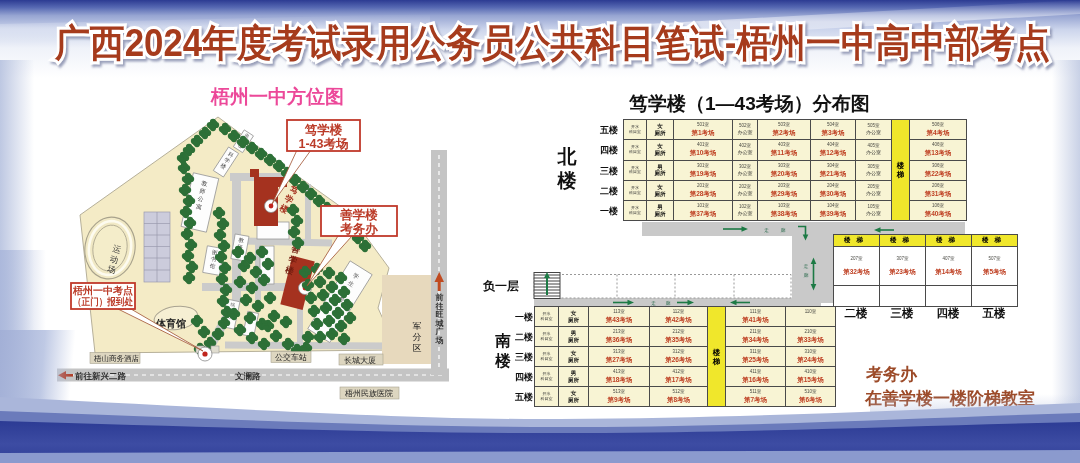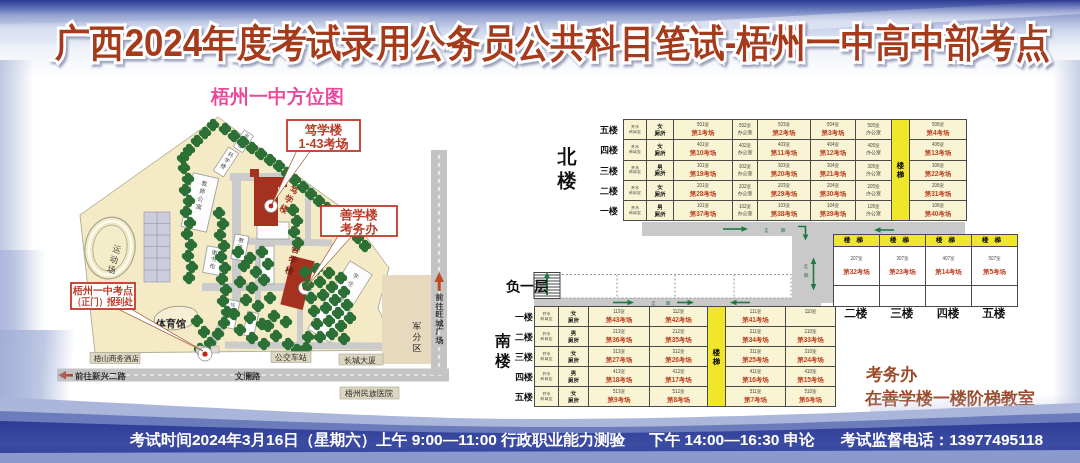--- a/index.html
+++ b/index.html
@@ -344,20 +344,21 @@
     </g>
 
     <g>
       <polygon points="118,309 131,309 203,351" fill="#fff" stroke="#a05030" stroke-width="0.8"></polygon>
       <rect x="71" y="283" width="64" height="26" fill="#fff" stroke="#c0392b" stroke-width="1.8"></rect>
       <text x="103" y="293.5" font-size="10" font-weight="bold" fill="#bb3b28" text-anchor="middle">梧州一中考点</text>
       <text x="103" y="305" font-size="10" font-weight="bold" fill="#bb3b28" text-anchor="middle" textLength="60" lengthAdjust="spacingAndGlyphs">（正门）报到处</text>
     </g>
   </svg>
 
+  <div class="abs" style="left:629px;top:91px;width:300px;font-size:19px;font-weight:bold;color:#111;">笃学楼（1—43考场）分布图</div>
 
   <svg class="abs" style="left:490px;top:85px;" width="590" height="340" viewBox="490 85 590 340">
 
     <rect x="642" y="222" width="323" height="14" fill="#c9c9c9"></rect>
 
     <rect x="792" y="222" width="173" height="81" fill="#c9c9c9"></rect>
 
     <rect x="534" y="298" width="287" height="9.5" fill="#c9c9c9"></rect>
 
     <g>
@@ -833,21 +834,21 @@
   </tbody>
     </table>
 
   <div class="abs" style="left:833px;top:306px;width:184px;display:flex;">
     <div style="width:46px;text-align:center;font-size:11.5px;font-weight:bold;color:#111;">二楼</div>
     <div style="width:46px;text-align:center;font-size:11.5px;font-weight:bold;color:#111;">三楼</div>
     <div style="width:46px;text-align:center;font-size:11.5px;font-weight:bold;color:#111;">四楼</div>
     <div style="width:46px;text-align:center;font-size:11.5px;font-weight:bold;color:#111;">五楼</div>
   </div>
 
-  <div class="abs" style="left:506px;top:278px;font-size:14px;font-weight:bold;color:#111;">负一层</div>
+  <div class="abs" style="left:483px;top:278px;font-size:12px;font-weight:bold;color:#111;">负一层</div>
 
   <div class="abs" style="left:866px;top:363px;font-size:17px;font-weight:bold;color:#9c4a28;">考务办</div>
   <div class="abs" style="left:865px;top:387px;font-size:17px;font-weight:bold;color:#9c4a28;">在善学楼一楼阶梯教室</div>
 
   <div class="abs" style="left:0;top:330px;width:95px;height:70px;
     background:linear-gradient(95deg,rgba(162,175,214,.95) 0%,rgba(180,192,224,.85) 45%,rgba(255,255,255,0) 75%);"></div>
 
   <div class="abs" style="left:870px;top:394px;width:210px;height:30px;
     background:linear-gradient(to bottom,rgba(255,255,255,0) 0%,rgba(178,190,222,.45) 70%,rgba(172,184,220,.55) 100%);"></div>
 
@@ -861,15 +862,14 @@
     </defs>
 
     <path d="M0,22 C240,34 420,45 560,44 C760,43 920,34 1080,28 L1080,88 L0,88 Z" fill="#aab6da"></path>
     <path d="M0,36 C240,45 430,53 580,52 C780,51 940,42 1080,38 L1080,88 L0,88 Z" fill="#6b7bbb"></path>
 
     <path d="M0,46 C240,53 430,59 580,58 C780,57 940,50 1080,47 L1080,88 L0,88 Z" fill="url(#navy)"></path>
 
     <path d="M0,78 L1080,75 L1080,88 L0,88 Z" fill="#8b9ace"></path>
   </svg>
 
-  <div class="abs" style="left:130px;top:430px;white-space:nowrap;font-size:15.5px;font-weight:bold;color:#ffffff;">考试时间2024年3月16日（星期六）上午 9:00—11:00 行政职业能力测验<span style="margin-left:24px">下午 14:00—16:30 申论</span><span style="margin-left:26px">考试监督电话：13977495118</span></div>
 
 </div>
 
 </body></html>

